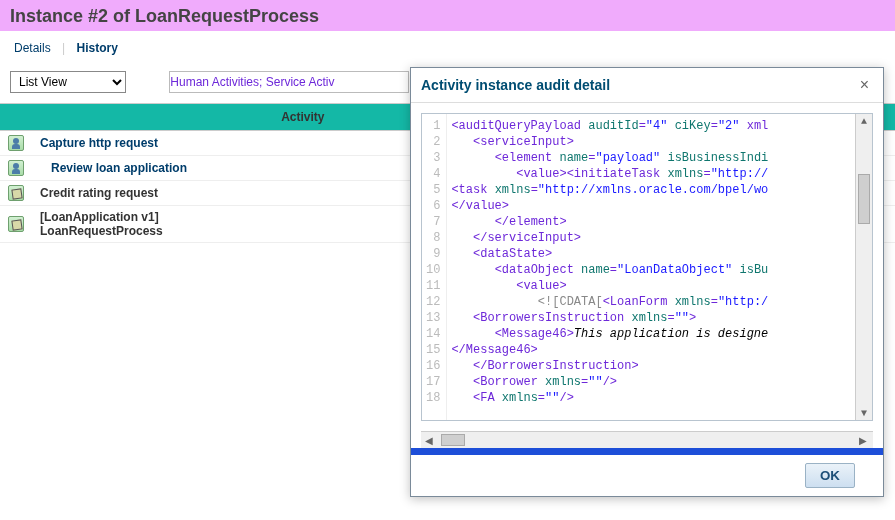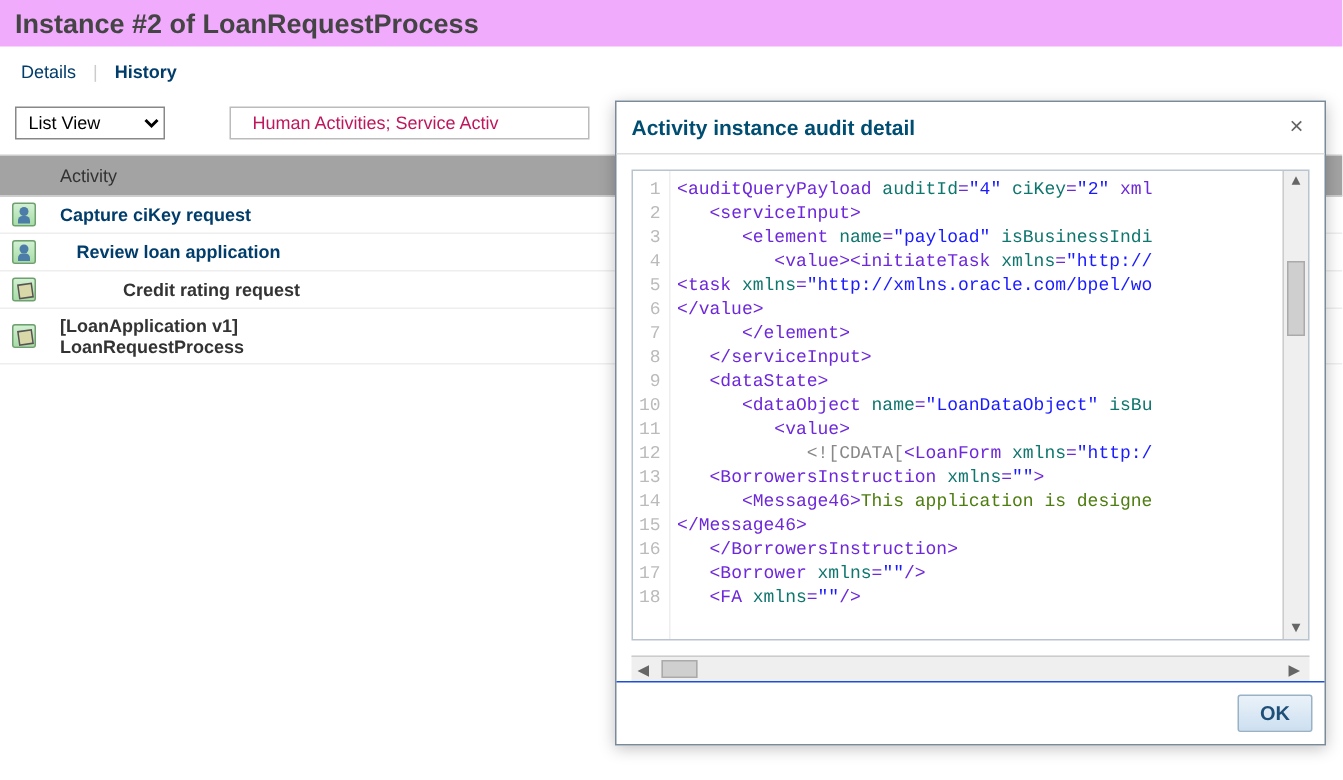--- a/index.html
+++ b/index.html
@@ -41,43 +41,43 @@
     padding: 0 4px;
   }
   .controls {
     padding: 4px 10px 10px 10px;
   }
   .controls select, .controls input {
     font-family: inherit;
     font-size: 12px;
   }
   .viewsel {
-    width: 100px;
+    width: 116px;
     height: 22px;
     border: 1px solid #888;
     background: #fff;
     padding: 0 4px;
   }
   .filter {
     margin-left: 40px;
     width: 240px;
     height: 22px;
     border: 1px solid #bbb;
-    padding: 0 14px;
-    color: #be185d;
+    padding: 0 0;
+    color: #6d28d9;
   }
   table.grid {
     width: 100%;
     border-collapse: collapse;
   }
   table.grid th {
-    text-align: left;
-    font-weight: normal;
+    text-align: center;
+    font-weight: bold;
     padding: 6px 8px;
-    background: #a3a3a3;
+    background: #14b8a6;
     border-top: 1px solid #ccc;
     border-bottom: 1px solid #ccc;
     color: #333;
   }
   table.grid td {
     padding: 4px 8px;
     border-bottom: 1px solid #eee;
     vertical-align: middle;
     height: 24px;
   }
@@ -236,38 +236,38 @@
   .hscroll .arrow.l { left: 4px; }
   .hscroll .arrow.r { right: 4px; }
   .hscroll .thumb {
     position: absolute;
     top: 2px; left: 20px;
     width: 24px; height: 12px;
     background: #cfcfcf;
     border: 1px solid #aaa;
   }
   .modal-ft {
-    padding: 8px 8px;
+    padding: 8px 28px;
     text-align: right;
-    border-top: 1px solid #1d4ed8;
+    border-top: 7px solid #1d4ed8;
   }
   .ok-btn {
     padding: 4px 14px;
     border: 1px solid #9ab2c5;
     background: linear-gradient(#eaf2f9,#cddff0);
     color: #1d4f78;
     font-weight: bold;
     cursor: pointer;
     border-radius: 2px;
   }
   
   .tg { color: #6d28d9; }   
   .at { color: #0f766e; }   
   .av { color: #1a1aff; }   
-  .tx { color: #4d7c0f; }   
+  .tx { color: #000000; font-style: italic; }   
   .cd { color: #888; }      
 </style>
 </head>
 <body>
 
 <h1 class="page-title">Instance #2 of LoanRequestProcess</h1>
 
 <div class="tabs">
   <span class="tab">Details</span>
   <span class="tab-sep">|</span>
@@ -285,31 +285,31 @@
   <thead>
     <tr>
       <th style="width:20px"></th>
       <th>Activity</th>
       <th>Status</th>
     </tr>
   </thead>
   <tbody id="tbody">
       <tr>
         <td><span class="icon-human"></span></td>
-        <td><span class="act-link" style="white-space: pre-line;">Capture ciKey request</span></td>
+        <td><span class="act-link" style="white-space: pre-line;">Capture http request</span></td>
         <td>Activity comple</td>
       </tr>
       <tr>
         <td><span class="icon-human"></span></td>
         <td><span class="act-link" style="white-space: pre-line; padding-left: 11px;">Review loan application</span></td>
         <td>Activity comple</td>
       </tr>
       <tr>
         <td><span class="icon-service"></span></td>
-        <td><span class="act-plain" style="white-space: pre-line; margin-left: 42px;">Credit rating request</span></td>
+        <td><span class="act-plain" style="white-space: pre-line;">Credit rating request</span></td>
         <td>Instance suspe</td>
       </tr>
       <tr>
         <td><span class="icon-service"></span></td>
         <td><span class="act-plain" style="white-space: pre-line;">[LoanApplication v1]
 LoanRequestProcess</span></td>
         <td>Instance suspe</td>
       </tr>
     </tbody>
 </table>

